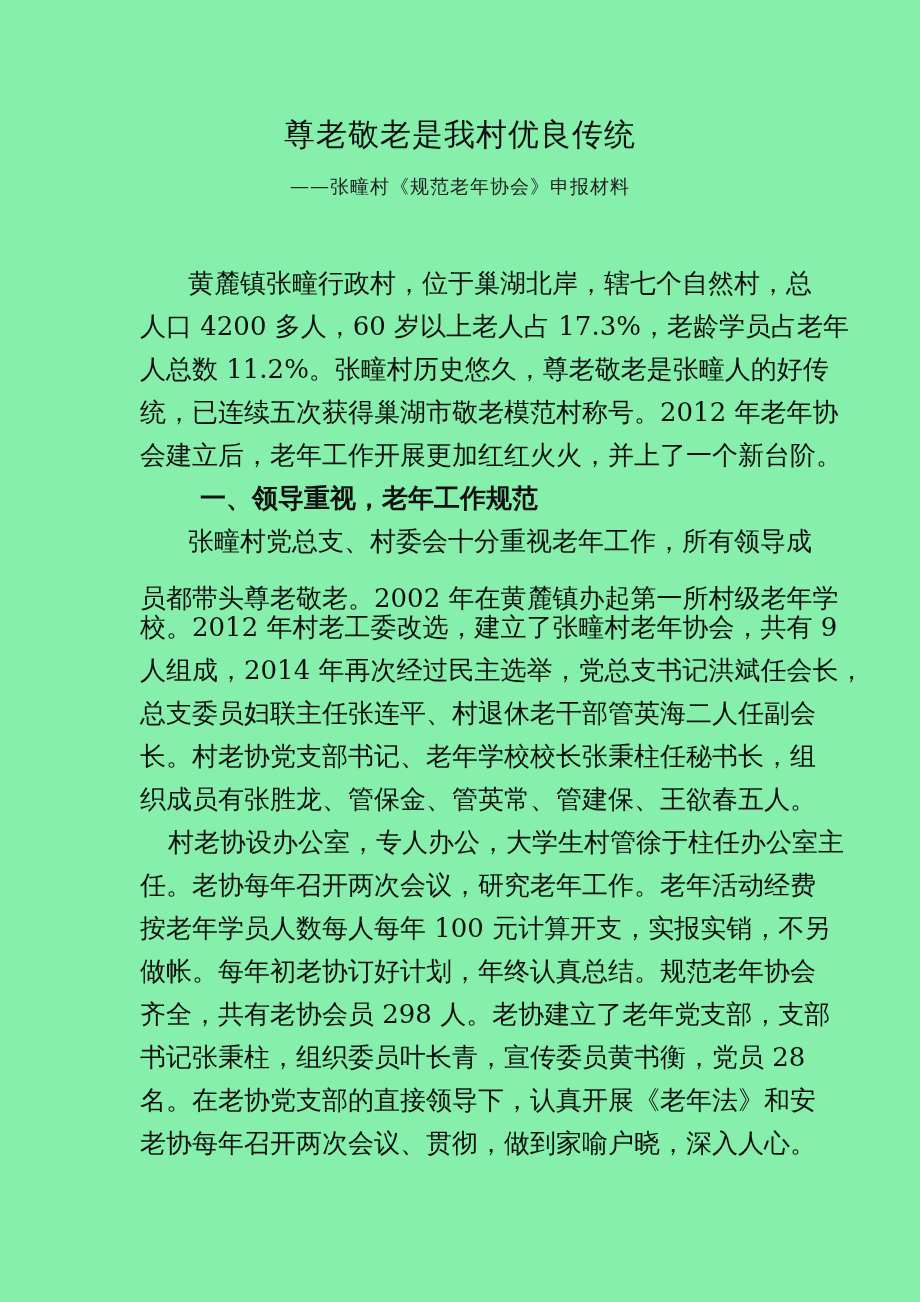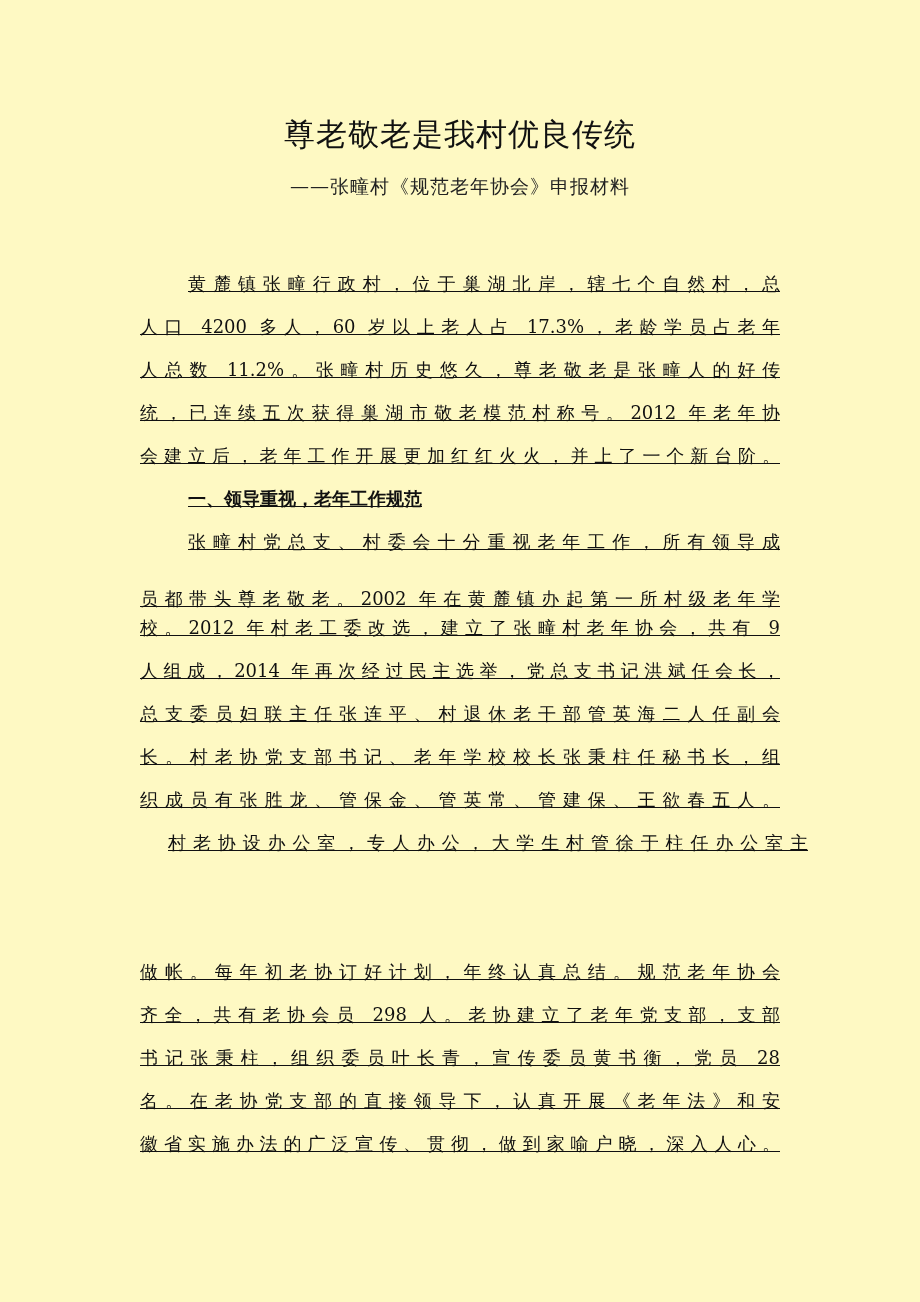--- a/index.html
+++ b/index.html
@@ -14,21 +14,21 @@
       overflow: hidden;
       color: #111111;
       font-family: "DejaVu Serif", "Liberation Serif", serif;
     }
     .page {
       position: absolute;
       left: 0;
       top: 0;
       width: 920px;
       height: 1302px;
-      background: #fef9c3;
+      background: #86efac;
     }
     .title {
       position: absolute;
       left: 0;
       width: 920px;
       top: 112px;
       text-align: center;
       font-family: "DejaVu Sans", "Liberation Sans", sans-serif;
       font-size: 31px;
       letter-spacing: 1px;
@@ -44,34 +44,33 @@
       font-family: "DejaVu Serif", "Liberation Serif", serif;
       font-size: 19px;
       letter-spacing: 1px;
       line-height: 36px;
       color: #222;
     }
     .line {
       position: absolute;
       left: 140px;
       width: 640px;
-      font-size: 18px;
+      font-size: 26px;
       line-height: 43px;
       white-space: nowrap;
       text-align: justify;
       text-align-last: justify;
       color: #111;
-      text-decoration: underline;
     }
     .line.indent {
       left: 188px;
       width: 592px;
     }
     .line.heading {
-      left: 188px;
+      left: 200px;
       width: auto;
       font-family: "DejaVu Sans", "Liberation Sans", sans-serif;
       font-weight: bold;
       text-align-last: left;
     }
   </style>
 </head>
 <body>
 
 <div class="page">
@@ -88,19 +87,21 @@
   <div class="line heading" style="top:477px;">一、领导重视，老年工作规范</div>
 
   <div class="line indent" style="top:520px;">张疃村党总支、村委会十分重视老年工作，所有领导成</div>
   <div class="line" style="top:577px;">员都带头尊老敬老。2002 年在黄麓镇办起第一所村级老年学</div>
   <div class="line" style="top:606px;">校。2012 年村老工委改选，建立了张疃村老年协会，共有 9</div>
   <div class="line" style="top:649px;">人组成，2014 年再次经过民主选举，党总支书记洪斌任会长，</div>
   <div class="line" style="top:692px;">总支委员妇联主任张连平、村退休老干部管英海二人任副会</div>
   <div class="line" style="top:735px;">长。村老协党支部书记、老年学校校长张秉柱任秘书长，组</div>
   <div class="line" style="top:778px;">织成员有张胜龙、管保金、管英常、管建保、王欲春五人。</div>
   <div class="line" style="top:821px;margin-left:28px;">村老协设办公室，专人办公，大学生村管徐于柱任办公室主</div>
+  <div class="line" style="top:864px;">任。老协每年召开两次会议，研究老年工作。老年活动经费</div>
+  <div class="line" style="top:907px;">按老年学员人数每人每年 100 元计算开支，实报实销，不另</div>
   <div class="line" style="top:950px;">做帐。每年初老协订好计划，年终认真总结。规范老年协会</div>
   <div class="line" style="top:993px;">齐全，共有老协会员 298 人。老协建立了老年党支部，支部</div>
   <div class="line" style="top:1036px;">书记张秉柱，组织委员叶长青，宣传委员黄书衡，党员 28</div>
   <div class="line" style="top:1079px;">名。在老协党支部的直接领导下，认真开展《老年法》和安</div>
-  <div class="line" style="top:1122px;">徽省实施办法的广泛宣传、贯彻，做到家喻户晓，深入人心。</div>
+  <div class="line" style="top:1122px;">老协每年召开两次会议、贯彻，做到家喻户晓，深入人心。</div>
 
 </div>
 
 </body></html>

